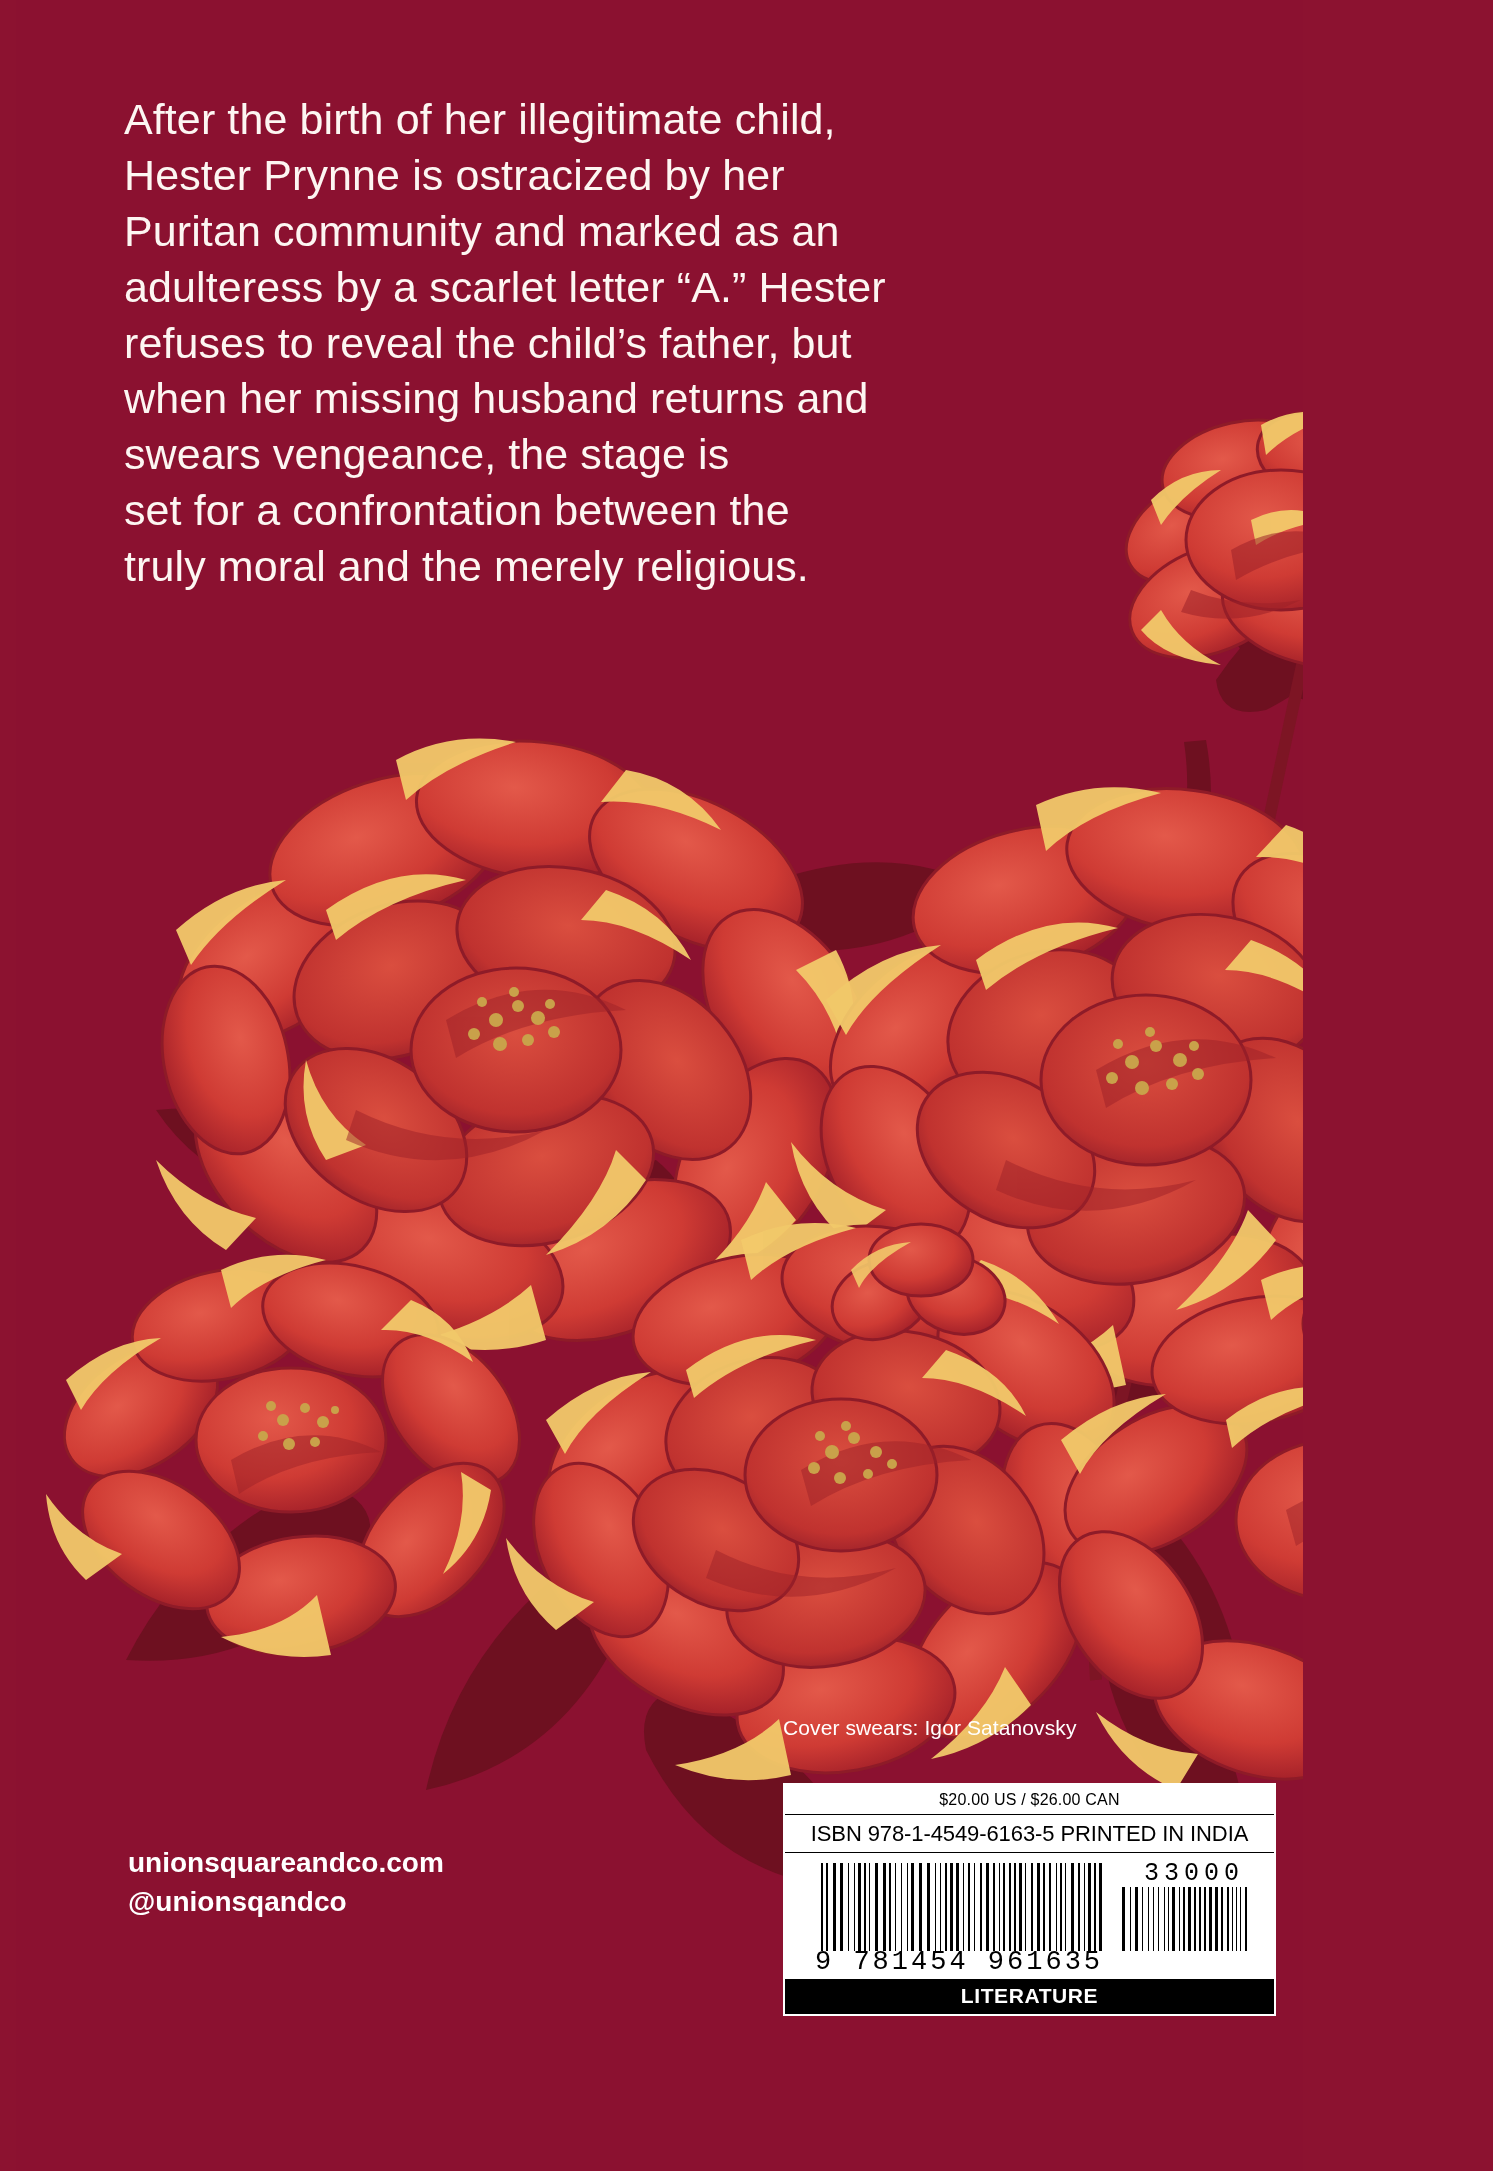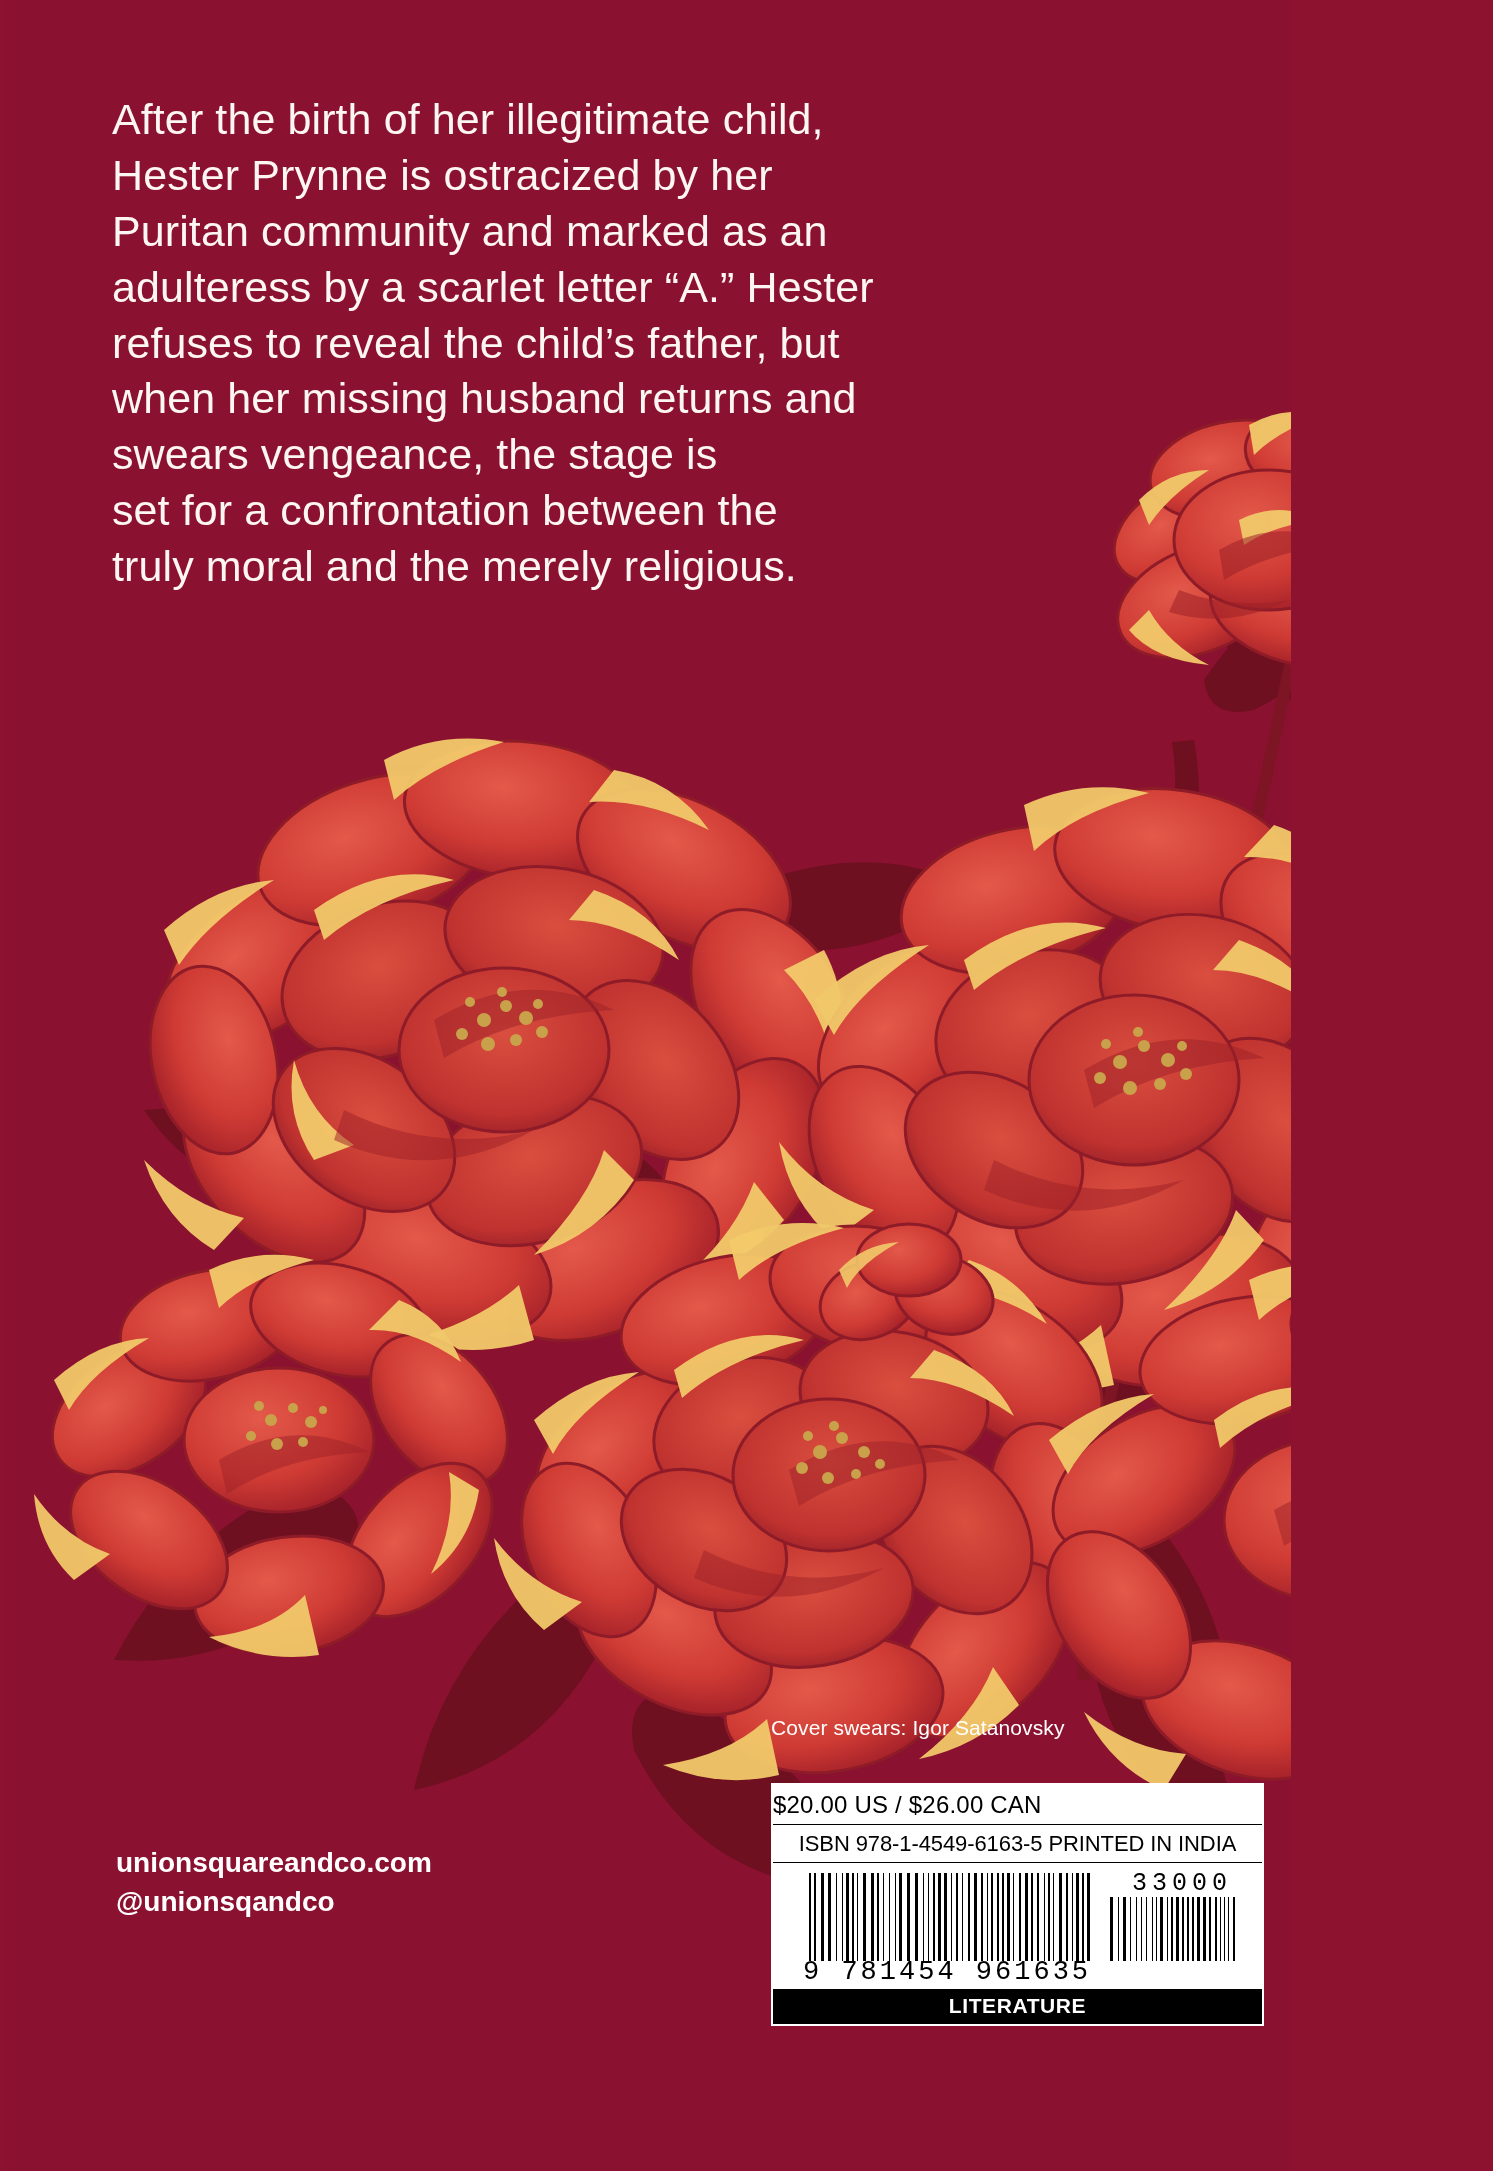--- a/index.html
+++ b/index.html
@@ -10,21 +10,21 @@
   body {
     width: 1493px;
     height: 2171px;
     position: relative;
     overflow: hidden;
     font-family: "Liberation Sans", sans-serif;
   }
 
   #cover {
     position: absolute;
-    left: 4px; top: 0;
+    left: 16px; top: 0;
     width: 1287px;
     height: 2171px;
     background: #8b1130;
     overflow: hidden;
   }
 
   
   .blurb {
     position: absolute;
     left: 108px;
@@ -95,22 +95,22 @@
     position: absolute;
     left: 767px;
     top: 1783px;
     width: 493px;
     background: #ffffff;
     border: 2px solid #ffffff;
     box-sizing: border-box;
     color: #000;
   }
   .bc-price {
-    text-align: left;
-    font-size: 24px;
+    text-align: center;
+    font-size: 16px;
     padding: 6px 0 5px;
     border-bottom: 1.5px solid #000;
     letter-spacing: 0.2px;
   }
   .bc-isbn {
     text-align: center;
     font-size: 22px;
     padding: 6px 0 5px;
     border-bottom: 1.5px solid #000;
     letter-spacing: -0.1px;

